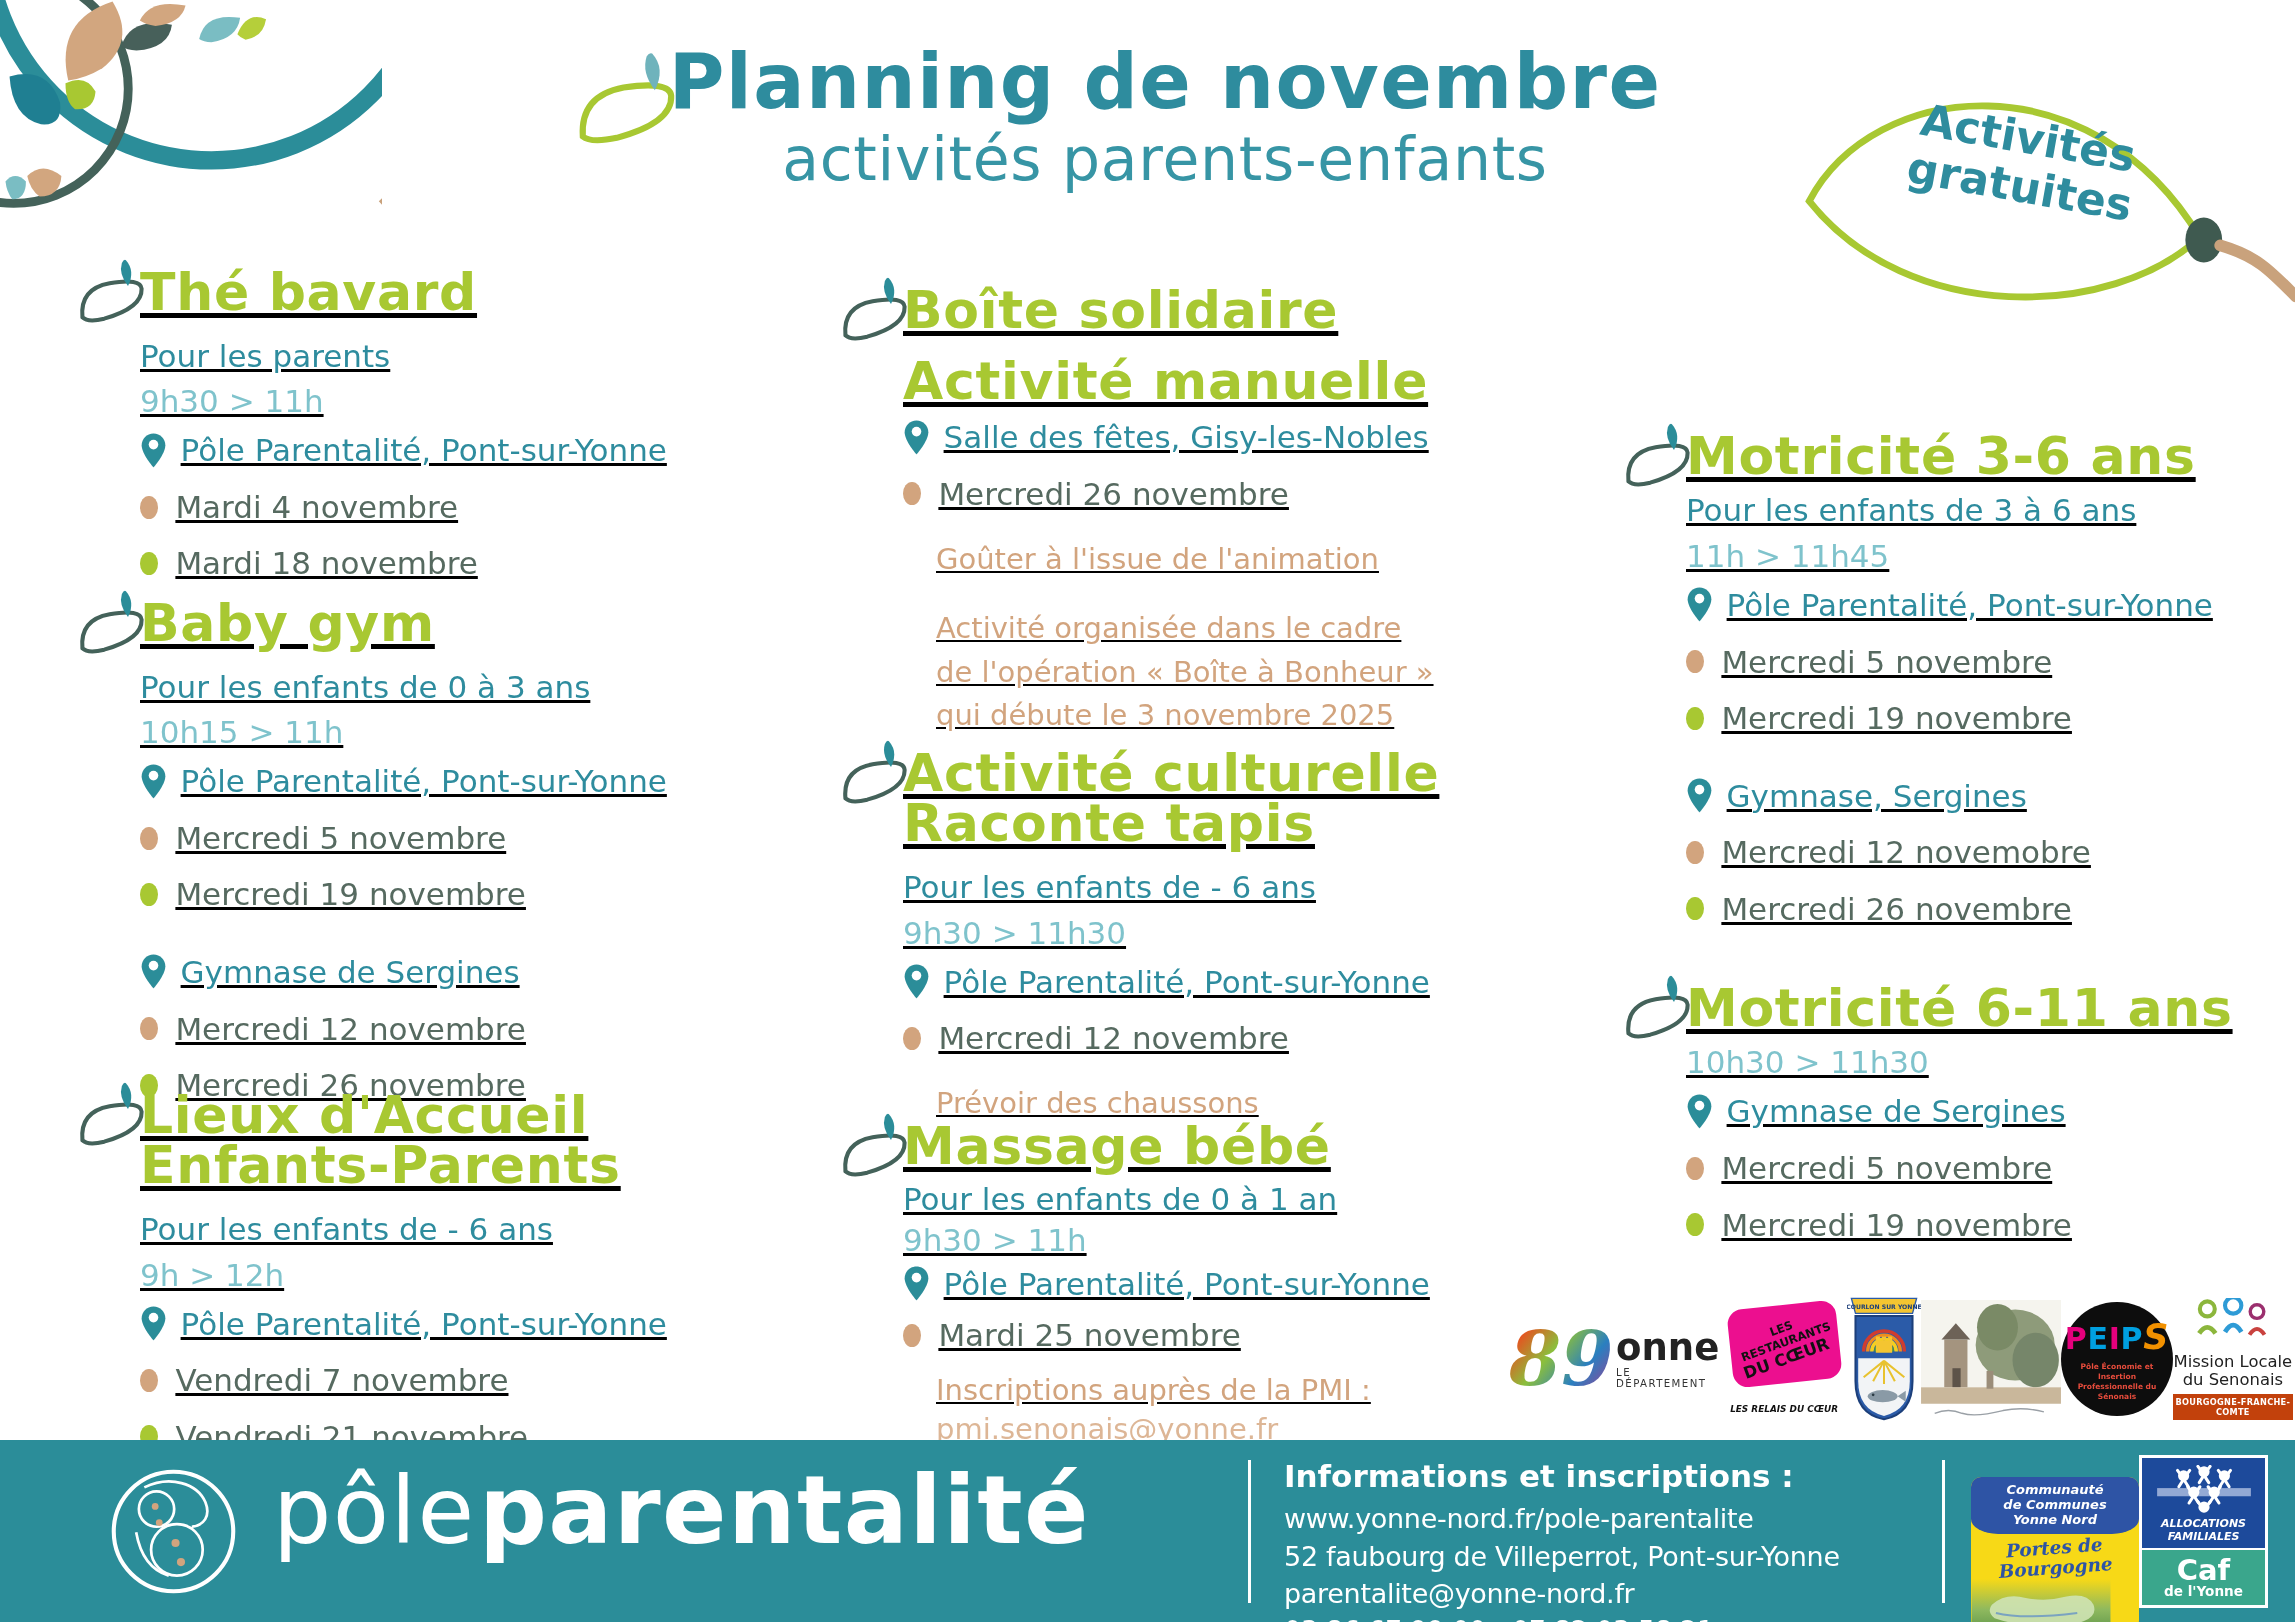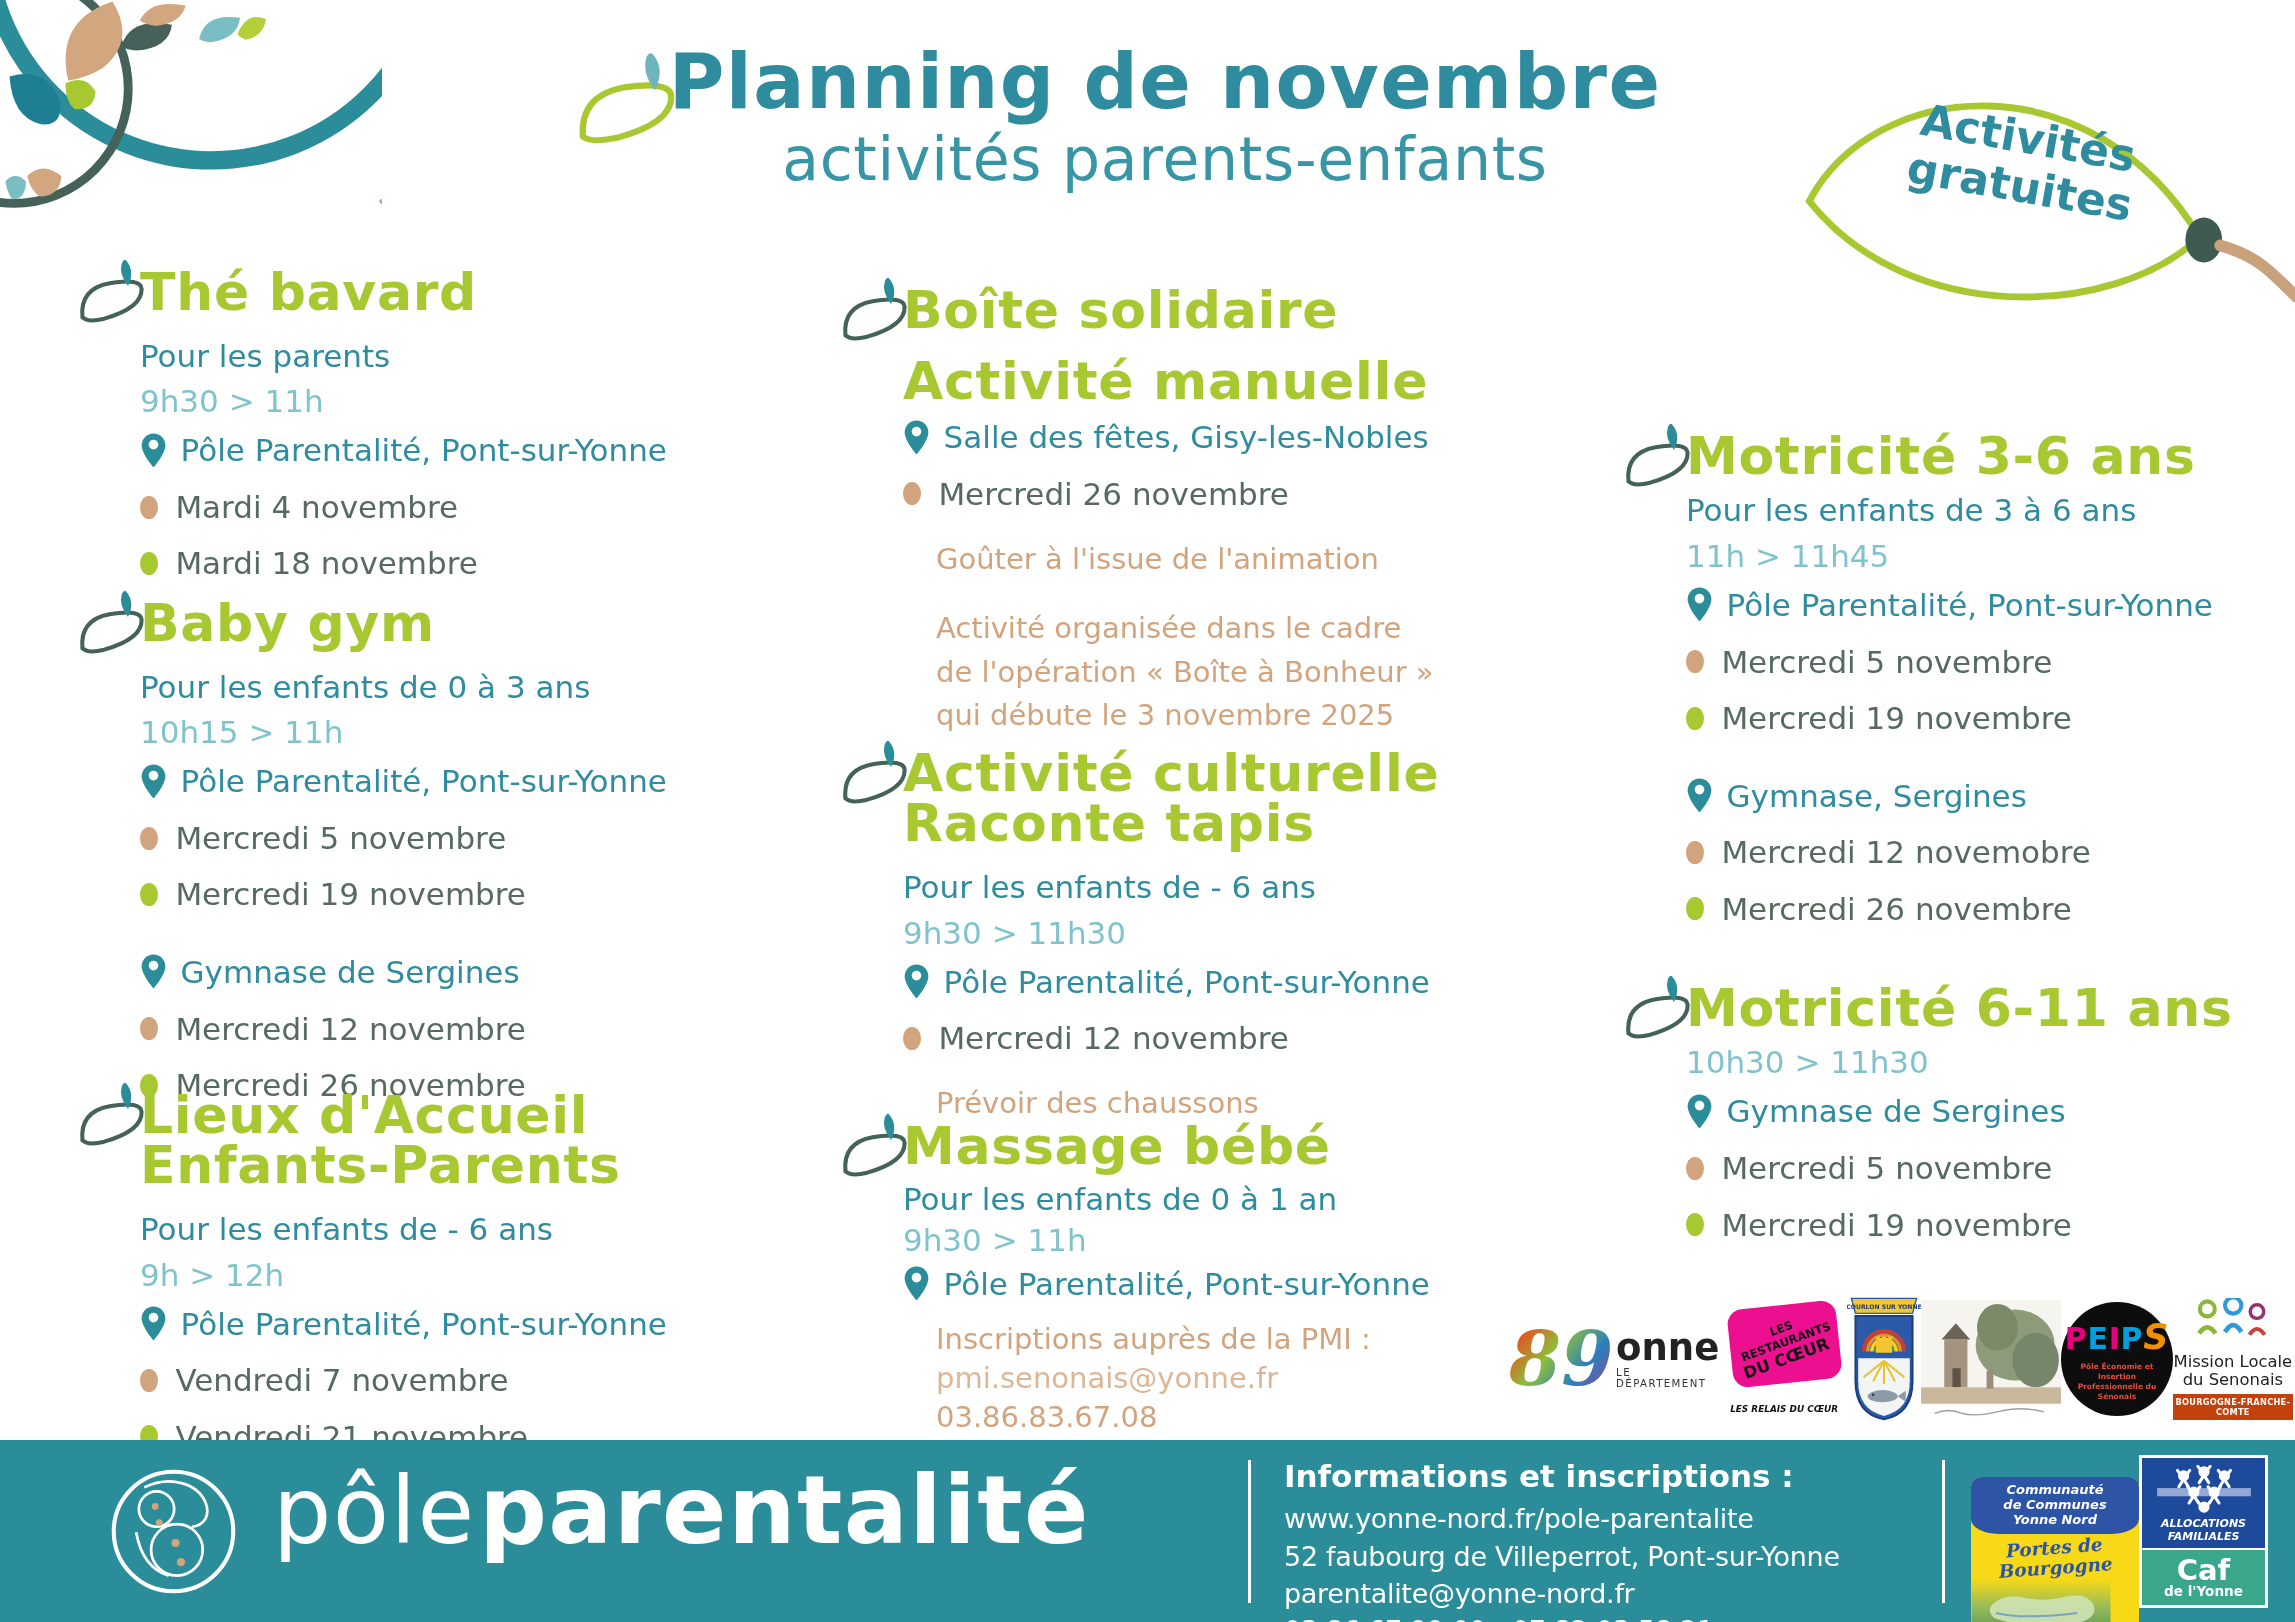--- a/index.html
+++ b/index.html
@@ -10,21 +10,21 @@
   .abs{position:absolute;}
   
   .header{position:absolute;left:654px;top:42px;width:1022px;text-align:center;}
   .h-title{font-size:76px;font-weight:bold;color:#2e8c9e;letter-spacing:1.4px;line-height:1.05;}
   .h-sub{font-size:60px;color:#3795a5;margin-top:2.7px;letter-spacing:0.7px;}
   
   .badge-wrap{position:absolute;left:1792px;top:41px;width:504px;height:293px;}
   .badge-text{position:absolute;left:89px;top:72px;width:286px;text-align:center;
     transform:rotate(10deg);color:#2e8c9e;font-size:44px;font-weight:bold;line-height:1.12;}
   
-  .sec{position:absolute;width:736px;}
+  .sec{position:absolute;width:736px;text-decoration:underline;}
   .sec-icon{position:absolute;left:-63px;top:-11px;}
   .title{font-size:52px;font-weight:bold;color:#a8c832;line-height:0.97;margin-bottom:20.4px;letter-spacing:0.7px;}
   .tl1{margin-bottom:0;}
   .aud{font-size:31px;color:#2e8c9e;}
   .time{font-size:31px;color:#7fc3cc;margin-top:9.5px;}
   .loc{display:flex;align-items:center;gap:13.6px;margin-top:12.3px;font-size:31px;color:#2e8c9e;}
   .loc.second{margin-top:41px;}
   .date{display:flex;align-items:center;gap:17.7px;margin-top:20.4px;font-size:31px;color:#566a60;}
   .bullet{width:17.7px;height:23px;border-radius:50%;flex:none;}
   .b-tan{background:#d2a47e;}
@@ -273,20 +273,24 @@
   <div class="title" style="margin-bottom:9.5px">Massage bébé</div>
   <div class="aud">Pour les enfants de 0 à 1 an</div>
   <div class="time" style="margin-top:5.5px">9h30 &gt; 11h</div>
   <div class="loc" style="margin-top:6.8px">
     <svg class="pin" width="27" height="37" viewBox="0 0 36 50">
         <path d="M18,2 C9,2 2,9 2,18 C2,30 18,48 18,48 C18,48 34,30 34,18 C34,9 27,2 18,2 Z" fill="#2b8d99"></path>
         <circle cx="18" cy="17" r="6.5" fill="#fff"></circle>
       </svg>
     <span>Pôle Parentalité, Pont-sur-Yonne</span>
   </div>
+  <div class="date" style="margin-top:15px">
+      <span class="bullet b-tan"></span>
+      <span>Mardi 25 novembre</span>
+    </div>
   <div class="note" style="margin-top:17.7px;line-height:1.35">
     <div>Inscriptions auprès de la PMI :</div>
     <div style="color:#ddb696">pmi.senonais@yonne.fr</div>
     <div>03.86.83.67.08</div>
   </div>
 </div>
 
 <div class="sec" style="left:1686px;top:431px">
   <svg class="sec-icon" width="68" height="75" viewBox="0 0 100 110">
     <path d="M8,90 Q4,48 48,40 Q94,32 95,48 Q96,76 40,92 Q16,98 8,90 Z" fill="none" stroke="#44625a" stroke-width="6"></path>

